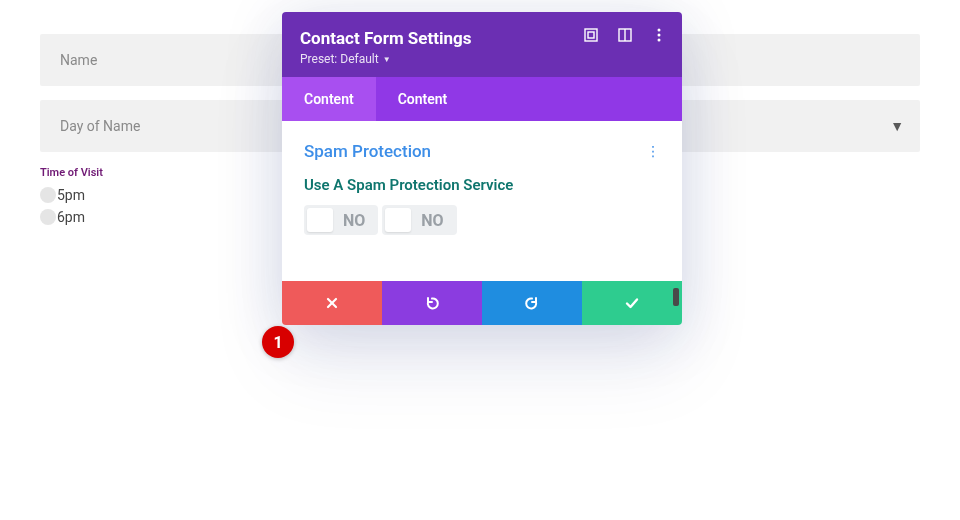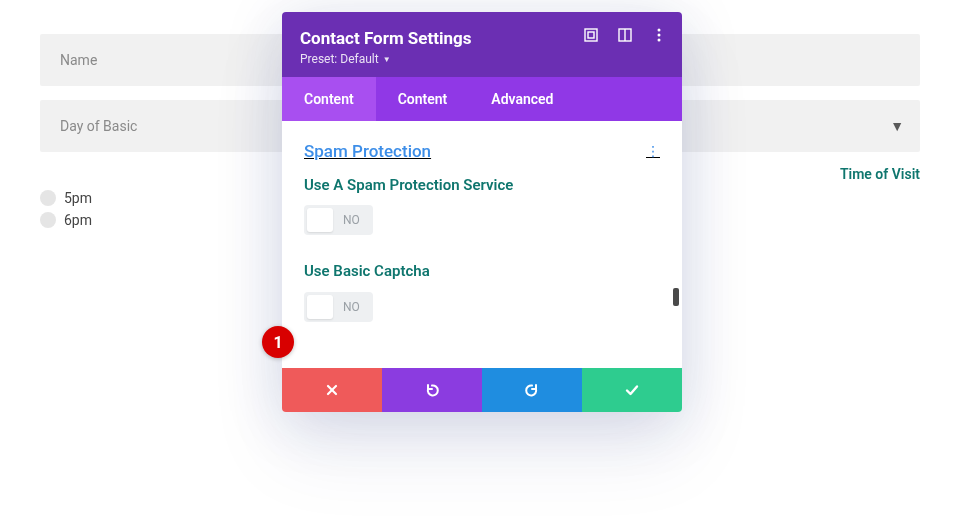--- a/index.html
+++ b/index.html
@@ -2,67 +2,67 @@
 <html><head>
 <meta charset="utf-8">
 <style>
   * { box-sizing: border-box; margin: 0; padding: 0; font-family: -apple-system, BlinkMacSystemFont, "Segoe UI", Roboto, Helvetica, Arial, sans-serif; }
   body { width: 960px; height: 520px; background: #fff; position: relative; overflow: hidden; }
 
   
   .form-bg { padding: 20px 40px; }
   .field { background: #f1f1f1; margin: 14px 0; padding: 18px 20px; font-size: 14px; color: #8a8a8a; border-radius: 2px; position: relative; }
   .field .chev { position: absolute; right: 16px; top: 18px; color: #5a5a5a; }
-  .label-static { font-size: 14px; color: #0f766e; font-weight: 600; margin: 12px 0 8px; text-align: right; }
-  .radio-row { display: flex; align-items: center; gap: 8px; margin: 6px 0; }
+  .label-static { font-size: 11px; color: #701a75; font-weight: 600; margin: 12px 0 8px; }
+  .radio-row { display: flex; align-items: center; gap: 1px; margin: 6px 0; }
   .radio-row .dot { width: 16px; height: 16px; border-radius: 50%; background: #e5e5e5; }
   .radio-row span { font-size: 14px; color: #444; }
 
   
   .modal { position: absolute; left: 282px; top: 12px; width: 400px; background: #fff; border-radius: 4px; box-shadow: 0 8px 60px rgba(20,40,120,0.15), 0 40px 80px rgba(20,40,120,0.08); overflow: hidden; }
   .m-head { background: #6b2fb3; color: #fff; padding: 16px 18px 10px; }
   .m-title { font-size: 17px; font-weight: 700; }
   .m-preset { font-size: 12px; opacity: .85; margin-top: 4px; display: inline-flex; align-items: center; gap: 4px; }
   .m-head-icons { position: absolute; right: 14px; top: 14px; display: flex; gap: 16px; }
   .m-head-icons > div { width: 18px; height: 18px; display: flex; align-items: center; justify-content: center; cursor: pointer; }
 
   .m-tabs { background: #9038e6; display: flex; }
   .m-tab { color: #fff; font-size: 14px; font-weight: 600; padding: 14px 22px; cursor: pointer; }
   .m-tab.active { background: #a84ff0; }
 
   .m-body { background: #fff; padding: 20px 22px 28px; position: relative; }
-  .section-hdr { display: flex; justify-content: space-between; align-items: center; margin-bottom: 14px; text-decoration: underline; }
+  .section-hdr { display: flex; justify-content: space-between; align-items: center; margin-bottom: 14px; }
   .section-title { color: #3d8ee8; font-size: 17px; font-weight: 500; }
   .kebab { color: #3d8ee8; font-size: 14px; cursor: pointer; }
 
   .opt-label { font-size: 15px; font-weight: 600; color: #0f766e; margin: 8px 0 10px; max-width: 220px; line-height: 1.35; }
   .toggle { display: inline-flex; align-items: center; background: #eef0f2; border-radius: 4px; padding: 3px; height: 30px; margin-bottom: 18px; cursor: pointer; }
   .toggle .knob { width: 26px; height: 24px; background: #fff; border-radius: 3px; box-shadow: 0 1px 2px rgba(0,0,0,.1); }
-  .toggle .val { padding: 0 10px; font-size: 12px; font-weight: 400; color: #9aa0a6; }
+  .toggle .val { padding: 0 10px; font-size: 16px; font-weight: 700; color: #9aa0a6; }
 
   .m-foot { display: flex; }
   .m-foot > div { flex: 1; height: 44px; display: flex; align-items: center; justify-content: center; color: #fff; cursor: pointer; }
   .btn-cancel { background: #ef5a5a; }
   .btn-undo { background: #8b3ce0; }
   .btn-redo { background: #1f8de0; }
   .btn-save { background: #2ecc8f; }
 
   
   .anno { position: absolute; width: 32px; height: 32px; border-radius: 50%; background: #d80000; color: #fff; font-weight: 700; font-size: 16px; display: flex; align-items: center; justify-content: center; box-shadow: 0 1px 4px rgba(0,0,0,.25); }
 
   
   .nub { position: absolute; width: 6px; height: 18px; background: #4a4a4a; border-radius: 2px; right: 3px; top: 276px; }
 </style>
 </head>
 <body>
 
 <div class="form-bg">
   <div class="field"><span>Name</span></div>
   <div class="field">
-    <span>Day of Basic</span>
+    <span>Day of Name</span>
     <span class="chev">▼</span>
   </div>
   <div class="label-static">Time of Visit</div>
   <div class="radio-row">
       <div class="dot"></div>
       <span>5pm</span>
     </div>
   <div class="radio-row">
       <div class="dot"></div>
       <span>6pm</span>
@@ -95,36 +95,34 @@
             <circle cx="2" cy="7" r="1.5"></circle>
             <circle cx="2" cy="12" r="1.5"></circle>
           </svg>
         </div>
     </div>
   </div>
 
   <div class="m-tabs">
     <div class="m-tab active">Content</div>
     <div class="m-tab">Content</div>
-    <div class="m-tab">Advanced</div>
   </div>
 
   <div class="m-body">
     <div class="section-hdr">
       <div class="section-title">Spam Protection</div>
       <div class="kebab">⋮</div>
     </div>
 
     <div class="opt-label">Use A Spam Protection Service</div>
     <div class="toggle">
       <div class="knob"></div>
       <div class="val">NO</div>
     </div>
 
-    <div class="opt-label">Use Basic Captcha</div>
     <div class="toggle">
       <div class="knob"></div>
       <div class="val">NO</div>
     </div>
   </div>
 
   <div class="m-foot">
     <div class="btn-cancel">
       <svg width="14" height="14" viewBox="0 0 14 14" stroke="#fff" stroke-width="2.2" stroke-linecap="round">
           <line x1="3" y1="3" x2="11" y2="11"></line>

